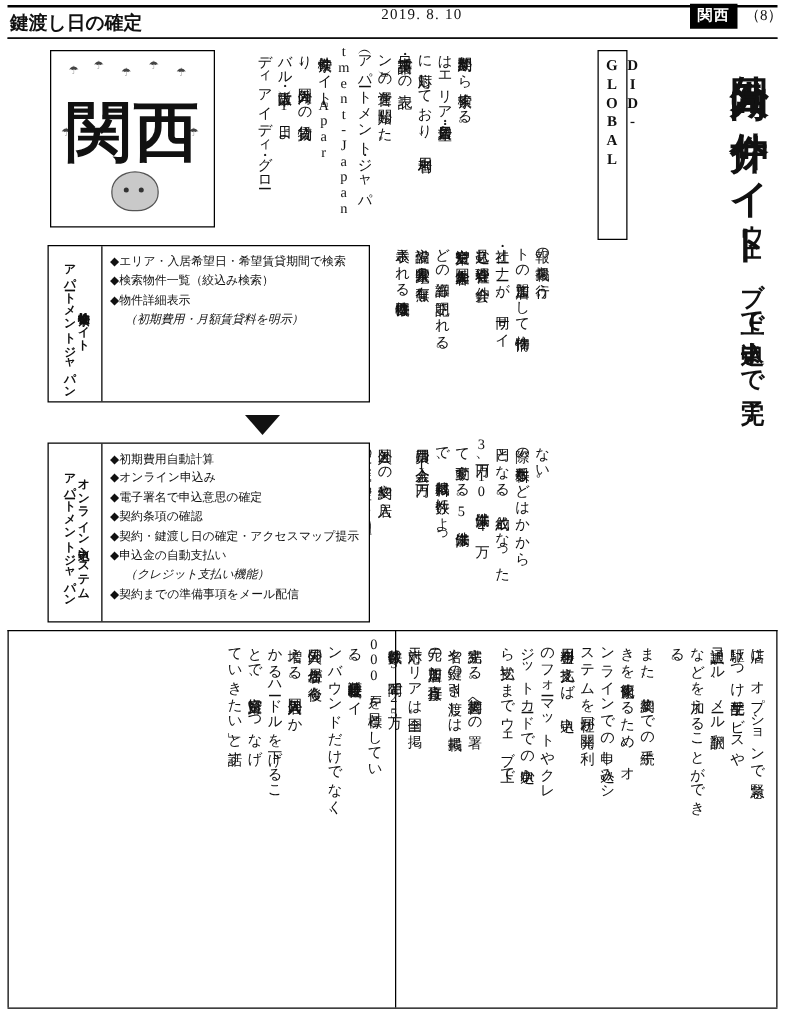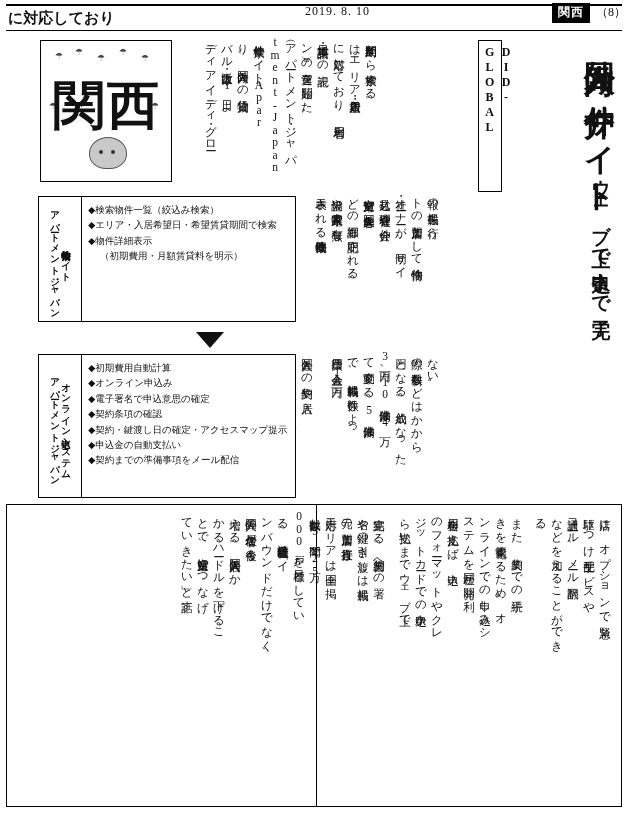--- a/index.html
+++ b/index.html
@@ -110,21 +110,21 @@
     display:flex;align-items:center;justify-content:center;
   }
   .featbox .side .v{font-size:9.5px;font-weight:bold;letter-spacing:0px;}
   .featbox .body{
     position:absolute;left:43px;right:0;top:0;bottom:0;
     padding:6px 4px 4px 6px;
   }
   .featbox .body .line{
     font-size:9.5px;line-height:1.62;white-space:nowrap;
   }
-  .featbox .body .line.indent{padding-left:12px;}
+  .featbox .body .line.indent{padding-left:12px;font-style:italic;}
 
   .arrow{
     position:absolute;left:196px;top:332px;width:0;height:0;
     border-left:14px solid transparent;border-right:14px solid transparent;
     border-top:16px solid #111;
   }
 
   
   .hr-mid{
     position:absolute;left:6px;width:616px;border-top:1px solid #000;height:0;
@@ -140,21 +140,21 @@
   .bottom-rule{
     position:absolute;left:6px;top:806px;width:616px;border-top:1px solid #000;height:0;
   }
 </style>
 </head>
 <body>
 
 <div class="page">
 
   <div class="masthead">
-    <div class="masthead-title">に対応しており</div>
+    <div class="masthead-title">鍵渡し日の確定</div>
   </div>
   <div class="masthead-date">2019. 8. 10</div>
   <div class="masthead-region">関西</div>
   <div class="masthead-page">（8）</div>
   <div class="rule-under"></div>
 
   <div class="headline">
     <div class="v headline-main">外国人向け仲介サイト</div>
     <div class="v headline-sub">ウェブ上で申込まで完了</div>
   </div>
@@ -209,41 +209,42 @@
     <div class="v" style="position:absolute;right:170px;top:160px;height:130px;font-size:11.5px;">外国人との契約や入居</div>
     <div class="v" style="position:absolute;right:186px;top:160px;height:130px;font-size:11.5px;">後の支援を希望する加盟</div>
   </div>
 
   <div class="featbox" style="left:38px;top:196px;width:256px;height:124px;">
     <div class="side">
       <div class="v">アパートメントジャパン</div>
       <div class="v" style="margin-left:-2px;">物件検索サイト</div>
     </div>
     <div class="body">
+      <div class="line">◆エリア・入居希望日・希望賃貸期間で検索</div>
       <div class="line">◆検索物件一覧（絞込み検索）</div>
-      <div class="line">◆エリア・入居希望日・希望賃貸期間で検索</div>
       <div class="line">◆物件詳細表示</div>
       <div class="line indent">（初期費用・月額賃貸料を明示）</div>
     </div>
   </div>
 
   <div class="arrow"></div>
 
   <div class="featbox" style="left:38px;top:354px;width:256px;height:142px;">
     <div class="side">
       <div class="v">アパートメントジャパン</div>
       <div class="v" style="margin-left:-2px;">オンライン申込システム</div>
     </div>
     <div class="body">
       <div class="line">◆初期費用自動計算</div>
       <div class="line">◆オンライン申込み</div>
       <div class="line">◆電子署名で申込意思の確定</div>
       <div class="line">◆契約条項の確認</div>
       <div class="line">◆契約・鍵渡し日の確定・アクセスマップ提示</div>
       <div class="line">◆申込金の自動支払い</div>
+      <div class="line indent">（クレジット支払い機能）</div>
       <div class="line">◆契約までの準備事項をメール配信</div>
     </div>
   </div>
 
   <div class="hr-mid" style="top:504px;"></div>
   <div class="vr" style="left:6px;top:504px;height:302px;"></div>
   <div class="vr" style="left:316px;top:504px;height:302px;"></div>
   <div class="vr" style="left:621px;top:504px;height:302px;"></div>
 
   <div class="lower">

